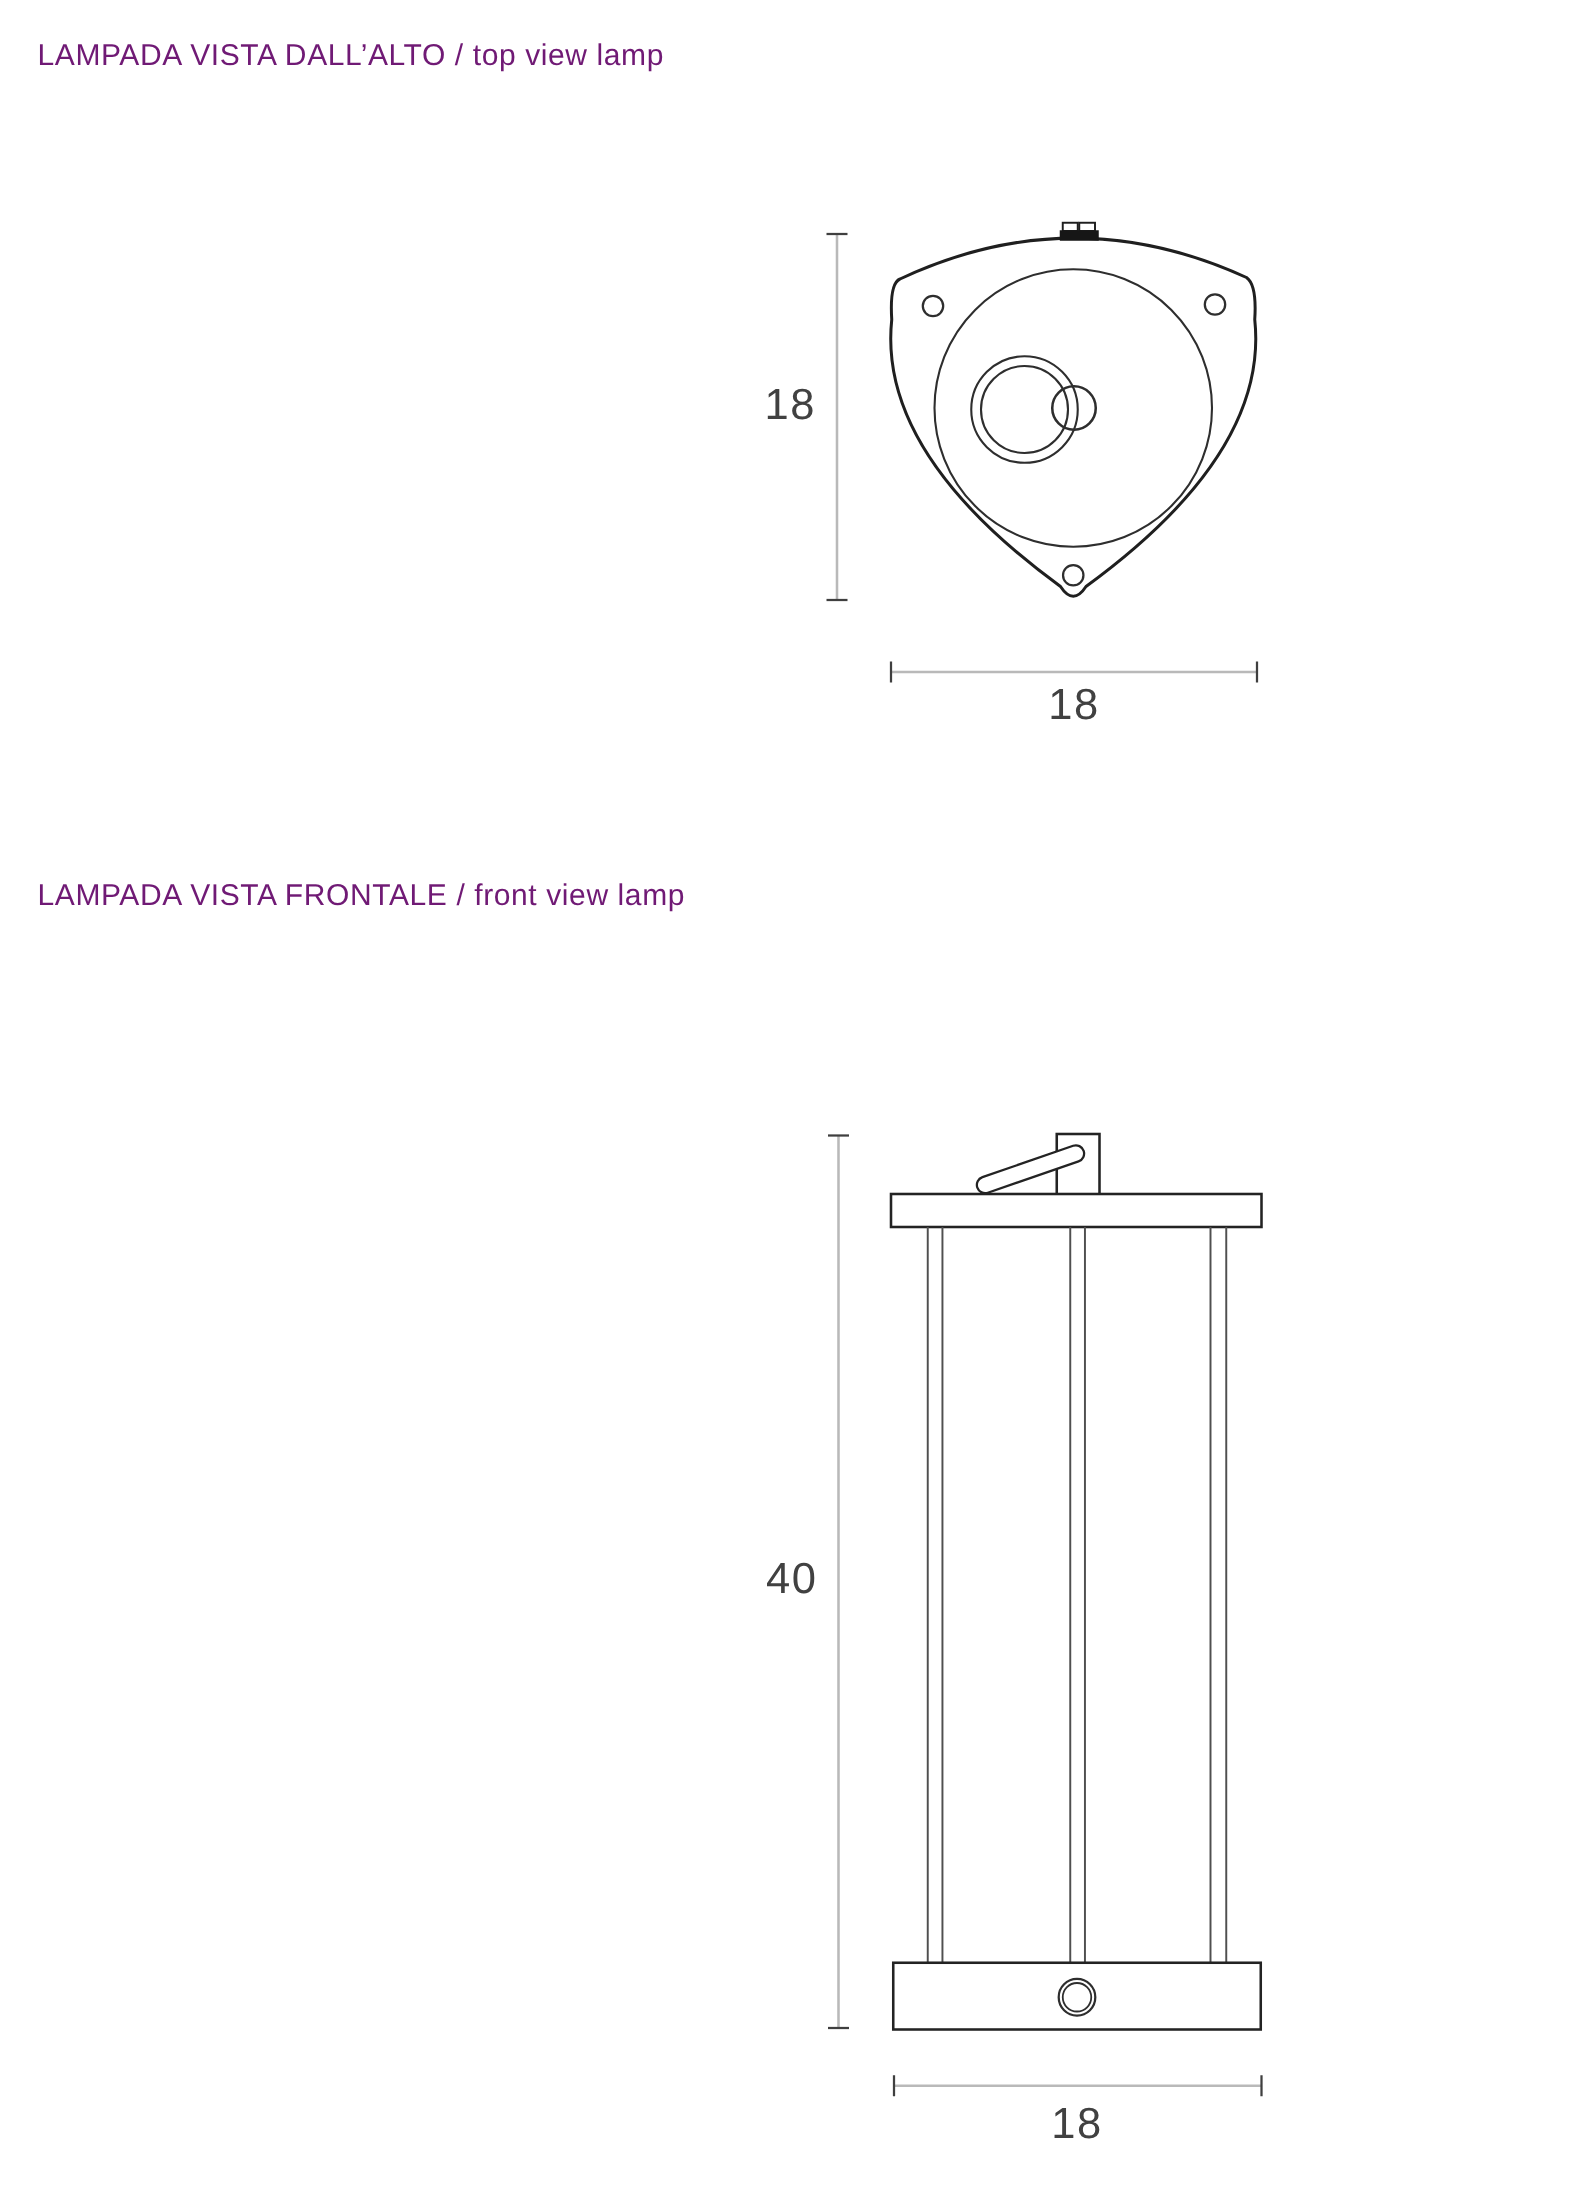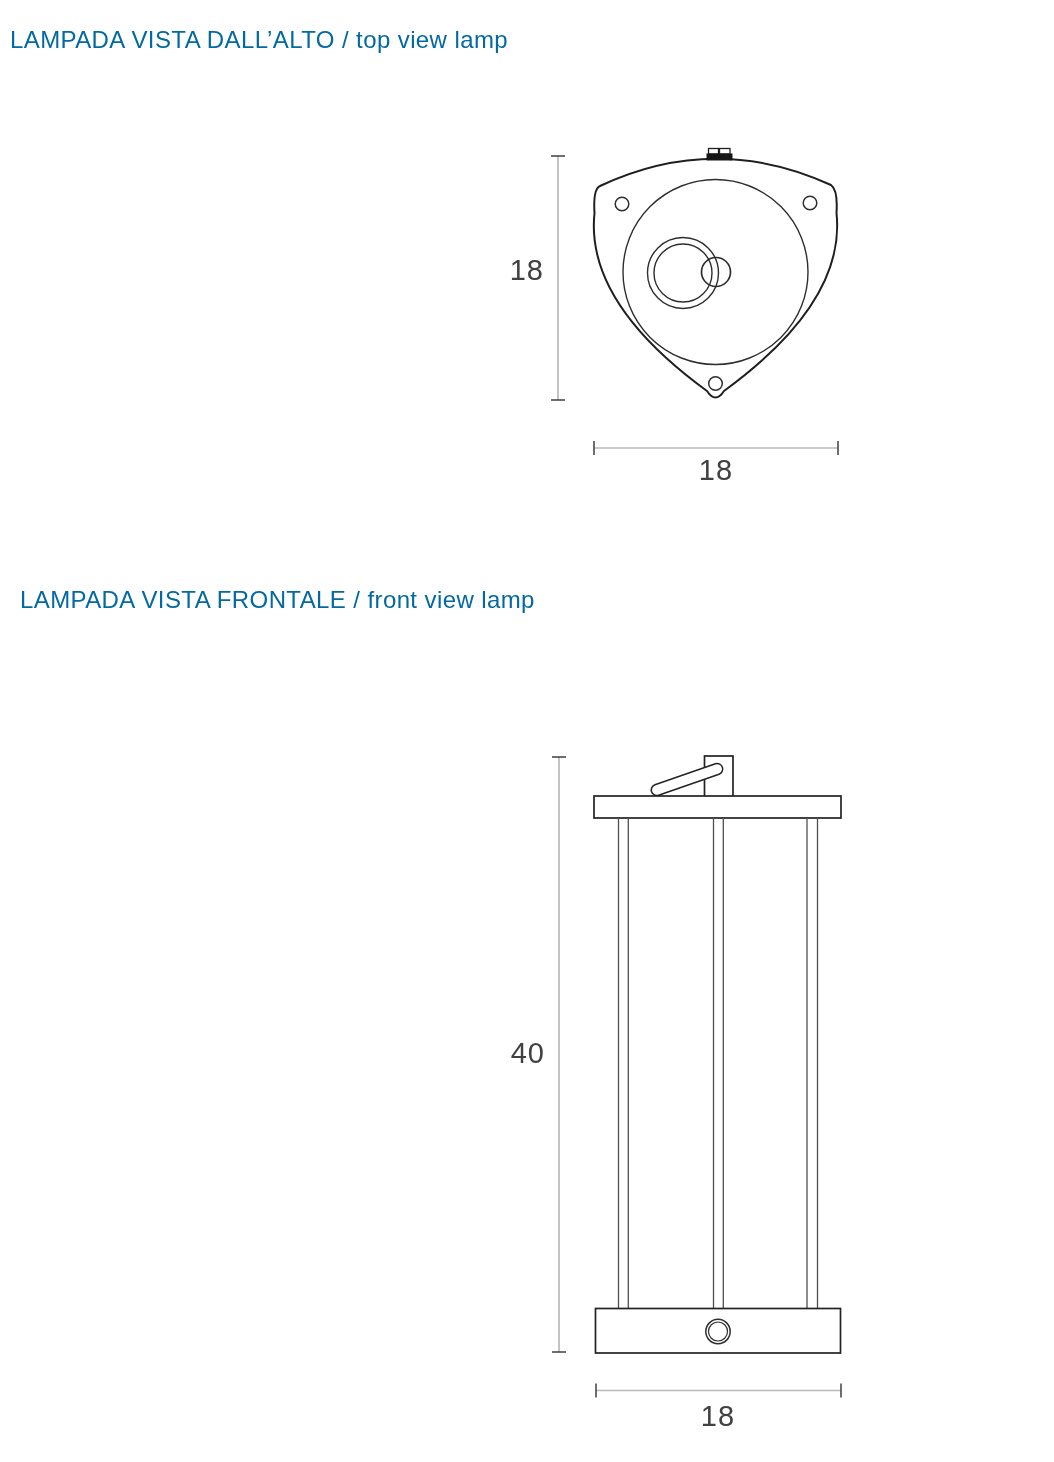--- a/index.html
+++ b/index.html
@@ -6,30 +6,30 @@
   .page{
     position:relative;
     width:1054px;
     height:1462px;
     background:#ffffff;
     overflow:hidden;
     font-family:"Liberation Sans", sans-serif;
   }
   .title{
     position:absolute;
-    left:10px;
-    color:#0369a1;
-    font-size:24px;
+    left:25px;
+    color:#701a75;
+    font-size:20px;
     line-height:1.15;
     letter-spacing:0.4px;
     white-space:nowrap;
     font-weight:400;
   }
   #title-top{top:26px;}
-  #title-front{top:586px;margin-left:10px;}
+  #title-front{top:586px;}
   svg.drawing{position:absolute;top:0;left:0;}
 
   
   .outline{fill:#ffffff;stroke:#1f1f1f;stroke-width:2;stroke-linejoin:round;}
   .thin{fill:none;stroke:#2e2e2e;stroke-width:1.4;}
   .hole{fill:#ffffff;stroke:#2e2e2e;stroke-width:1.5;}
   .struct{fill:#ffffff;stroke:#232323;stroke-width:1.7;}
   .post-edge{stroke:#4f4f4f;stroke-width:1.3;}
   .dim-line{stroke:#b9b9b9;stroke-width:1.7;}
   .dim-tick{stroke:#3f3f3f;stroke-width:1.5;}

